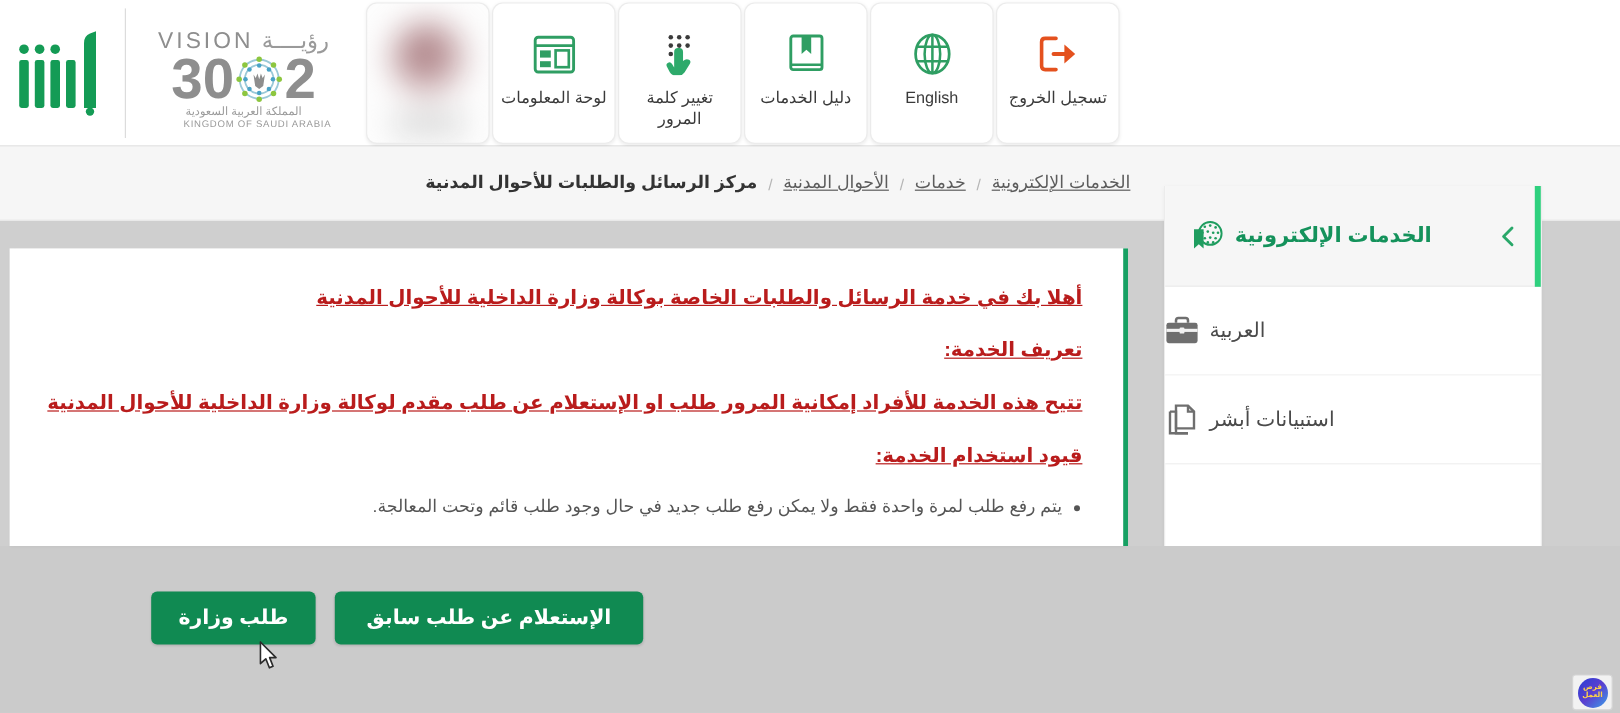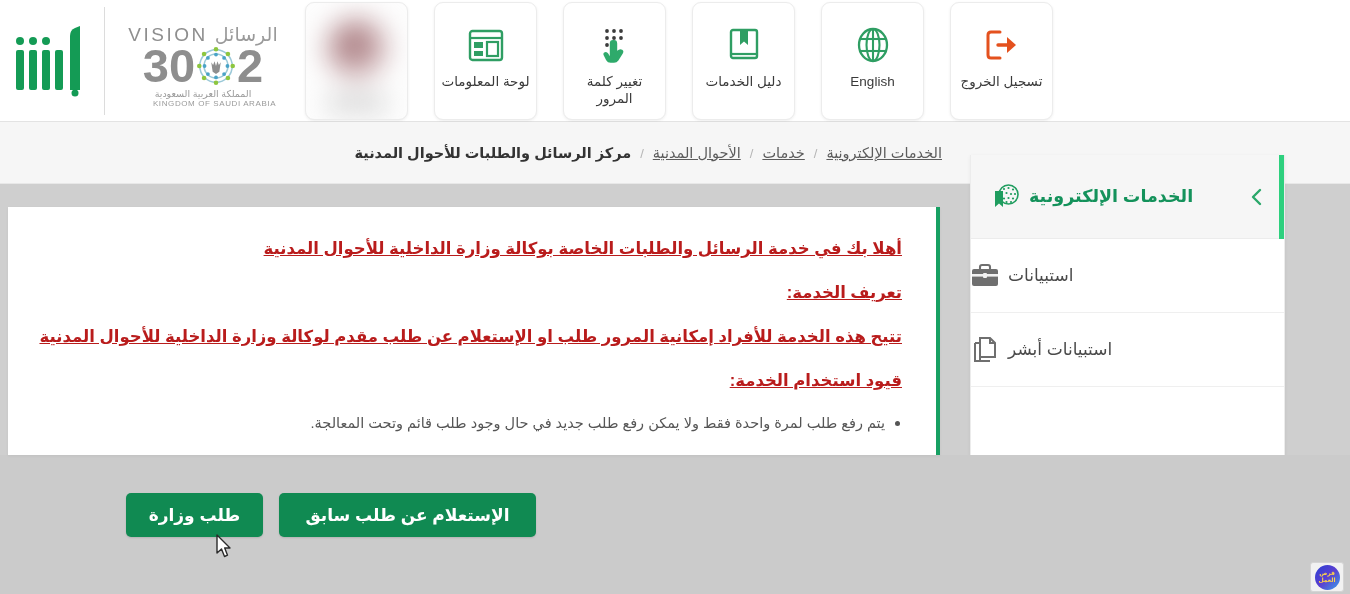--- a/index.html
+++ b/index.html
@@ -101,21 +101,21 @@
     font-family: "Liberation Sans", sans-serif;
     margin-left: 23px;
   }
 
   
   #header-tools {
     display: flex;
     flex-direction: row-reverse;
     align-items: flex-start;
     height: 122px;
-    gap: 26px;
+    gap: 2px;
     padding-top: 2px;
   }
   .tool-card {
     width: 103px;
     height: 118px;
     background: #ffffff;
     border: 1px solid #ececec;
     border-radius: 9px;
     box-shadow: 0 1px 3px rgba(0,0,0,0.07);
     display: flex;
@@ -400,21 +400,21 @@
         <circle cx="34" cy="17" r="4" fill="#149b55"></circle>
         <path d="M58 66 L58 12 Q58 6 63 4 L68 2 L68 66 Z" fill="#149b55"></path>
         <circle cx="63" cy="69" r="3.5" fill="#149b55"></circle>
       </svg>
     </div>
 
     <div class="logo-divider"></div>
 
     <div id="vision-logo">
       <div id="vision-top">
-        <span id="vision-ar">الرسائل</span>
+        <span id="vision-ar">رؤيــــة</span>
         <span id="vision-word">VISION</span>
       </div>
       <div id="vision-num-row">
         <span class="v-digit">2</span>
         <svg id="vision-emblem" viewBox="0 0 44 44">
           <g fill="none" stroke="#9bc9d8" stroke-width="1.6">
             <circle cx="22" cy="22" r="17"></circle>
             <circle cx="22" cy="22" r="12.5"></circle>
           </g>
           <g fill="#8dc63f">
@@ -567,21 +567,21 @@
 
   <div class="sidebar-item">
     <span class="sidebar-icon">
       <svg width="28" height="25" viewBox="0 0 28 25">
         <rect x="1" y="6" width="26" height="17" rx="2" fill="#6f6f6f"></rect>
         <path d="M9 6 V4 Q9 2 11 2 H17 Q19 2 19 4 V6" fill="none" stroke="#6f6f6f" stroke-width="2.1"></path>
         <rect x="1" y="11" width="26" height="2.6" fill="#f2f2f2"></rect>
         <rect x="12" y="10" width="4" height="5" rx="1" fill="#f2f2f2"></rect>
       </svg>
     </span>
-    <span class="sidebar-item-label">استبيانات</span>
+    <span class="sidebar-item-label">العربية</span>
   </div>
 
   <div class="sidebar-item">
     <span class="sidebar-icon">
       <svg width="26" height="27" viewBox="0 0 26 27">
         <path d="M8 2 H18 L23 7 V21 H8 Z" fill="none" stroke="#6f6f6f" stroke-width="2"></path>
         <path d="M18 2 V7 H23" fill="none" stroke="#6f6f6f" stroke-width="2"></path>
         <path d="M3 7 H8 V25 H18" fill="none" stroke="#6f6f6f" stroke-width="2"></path>
         <path d="M3 7 V25 H18" fill="none" stroke="#6f6f6f" stroke-width="2"></path>
       </svg>

